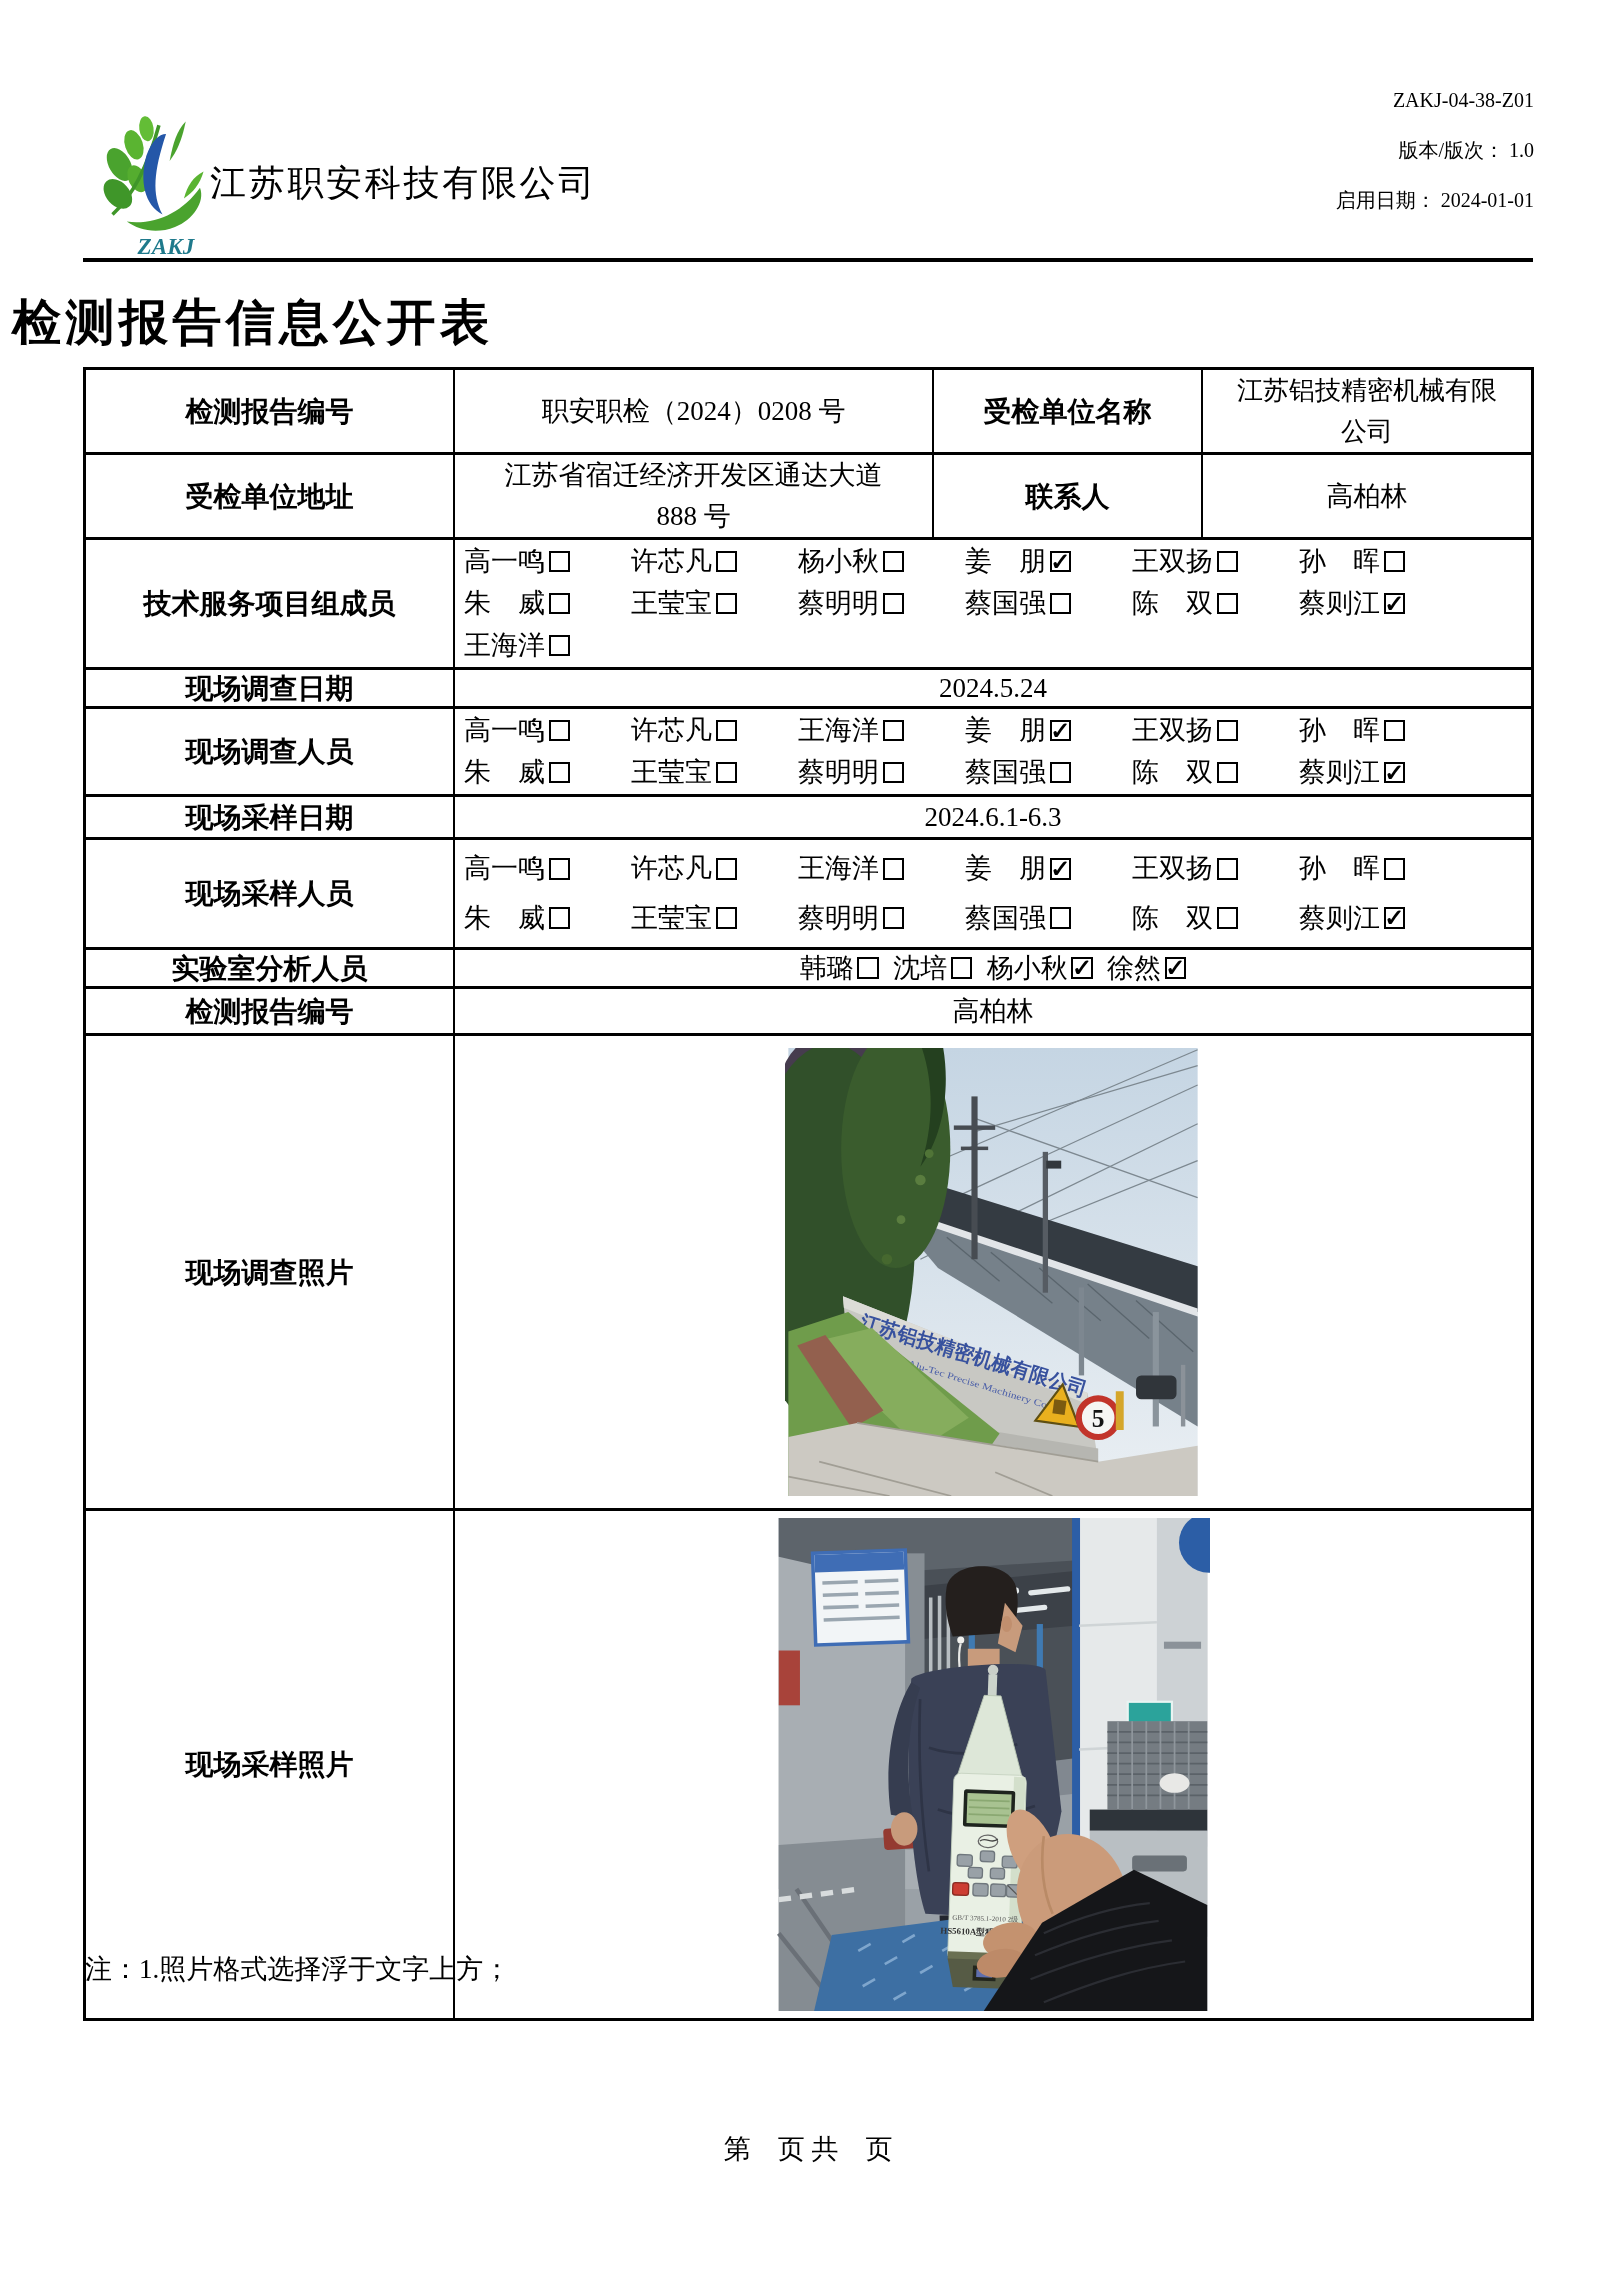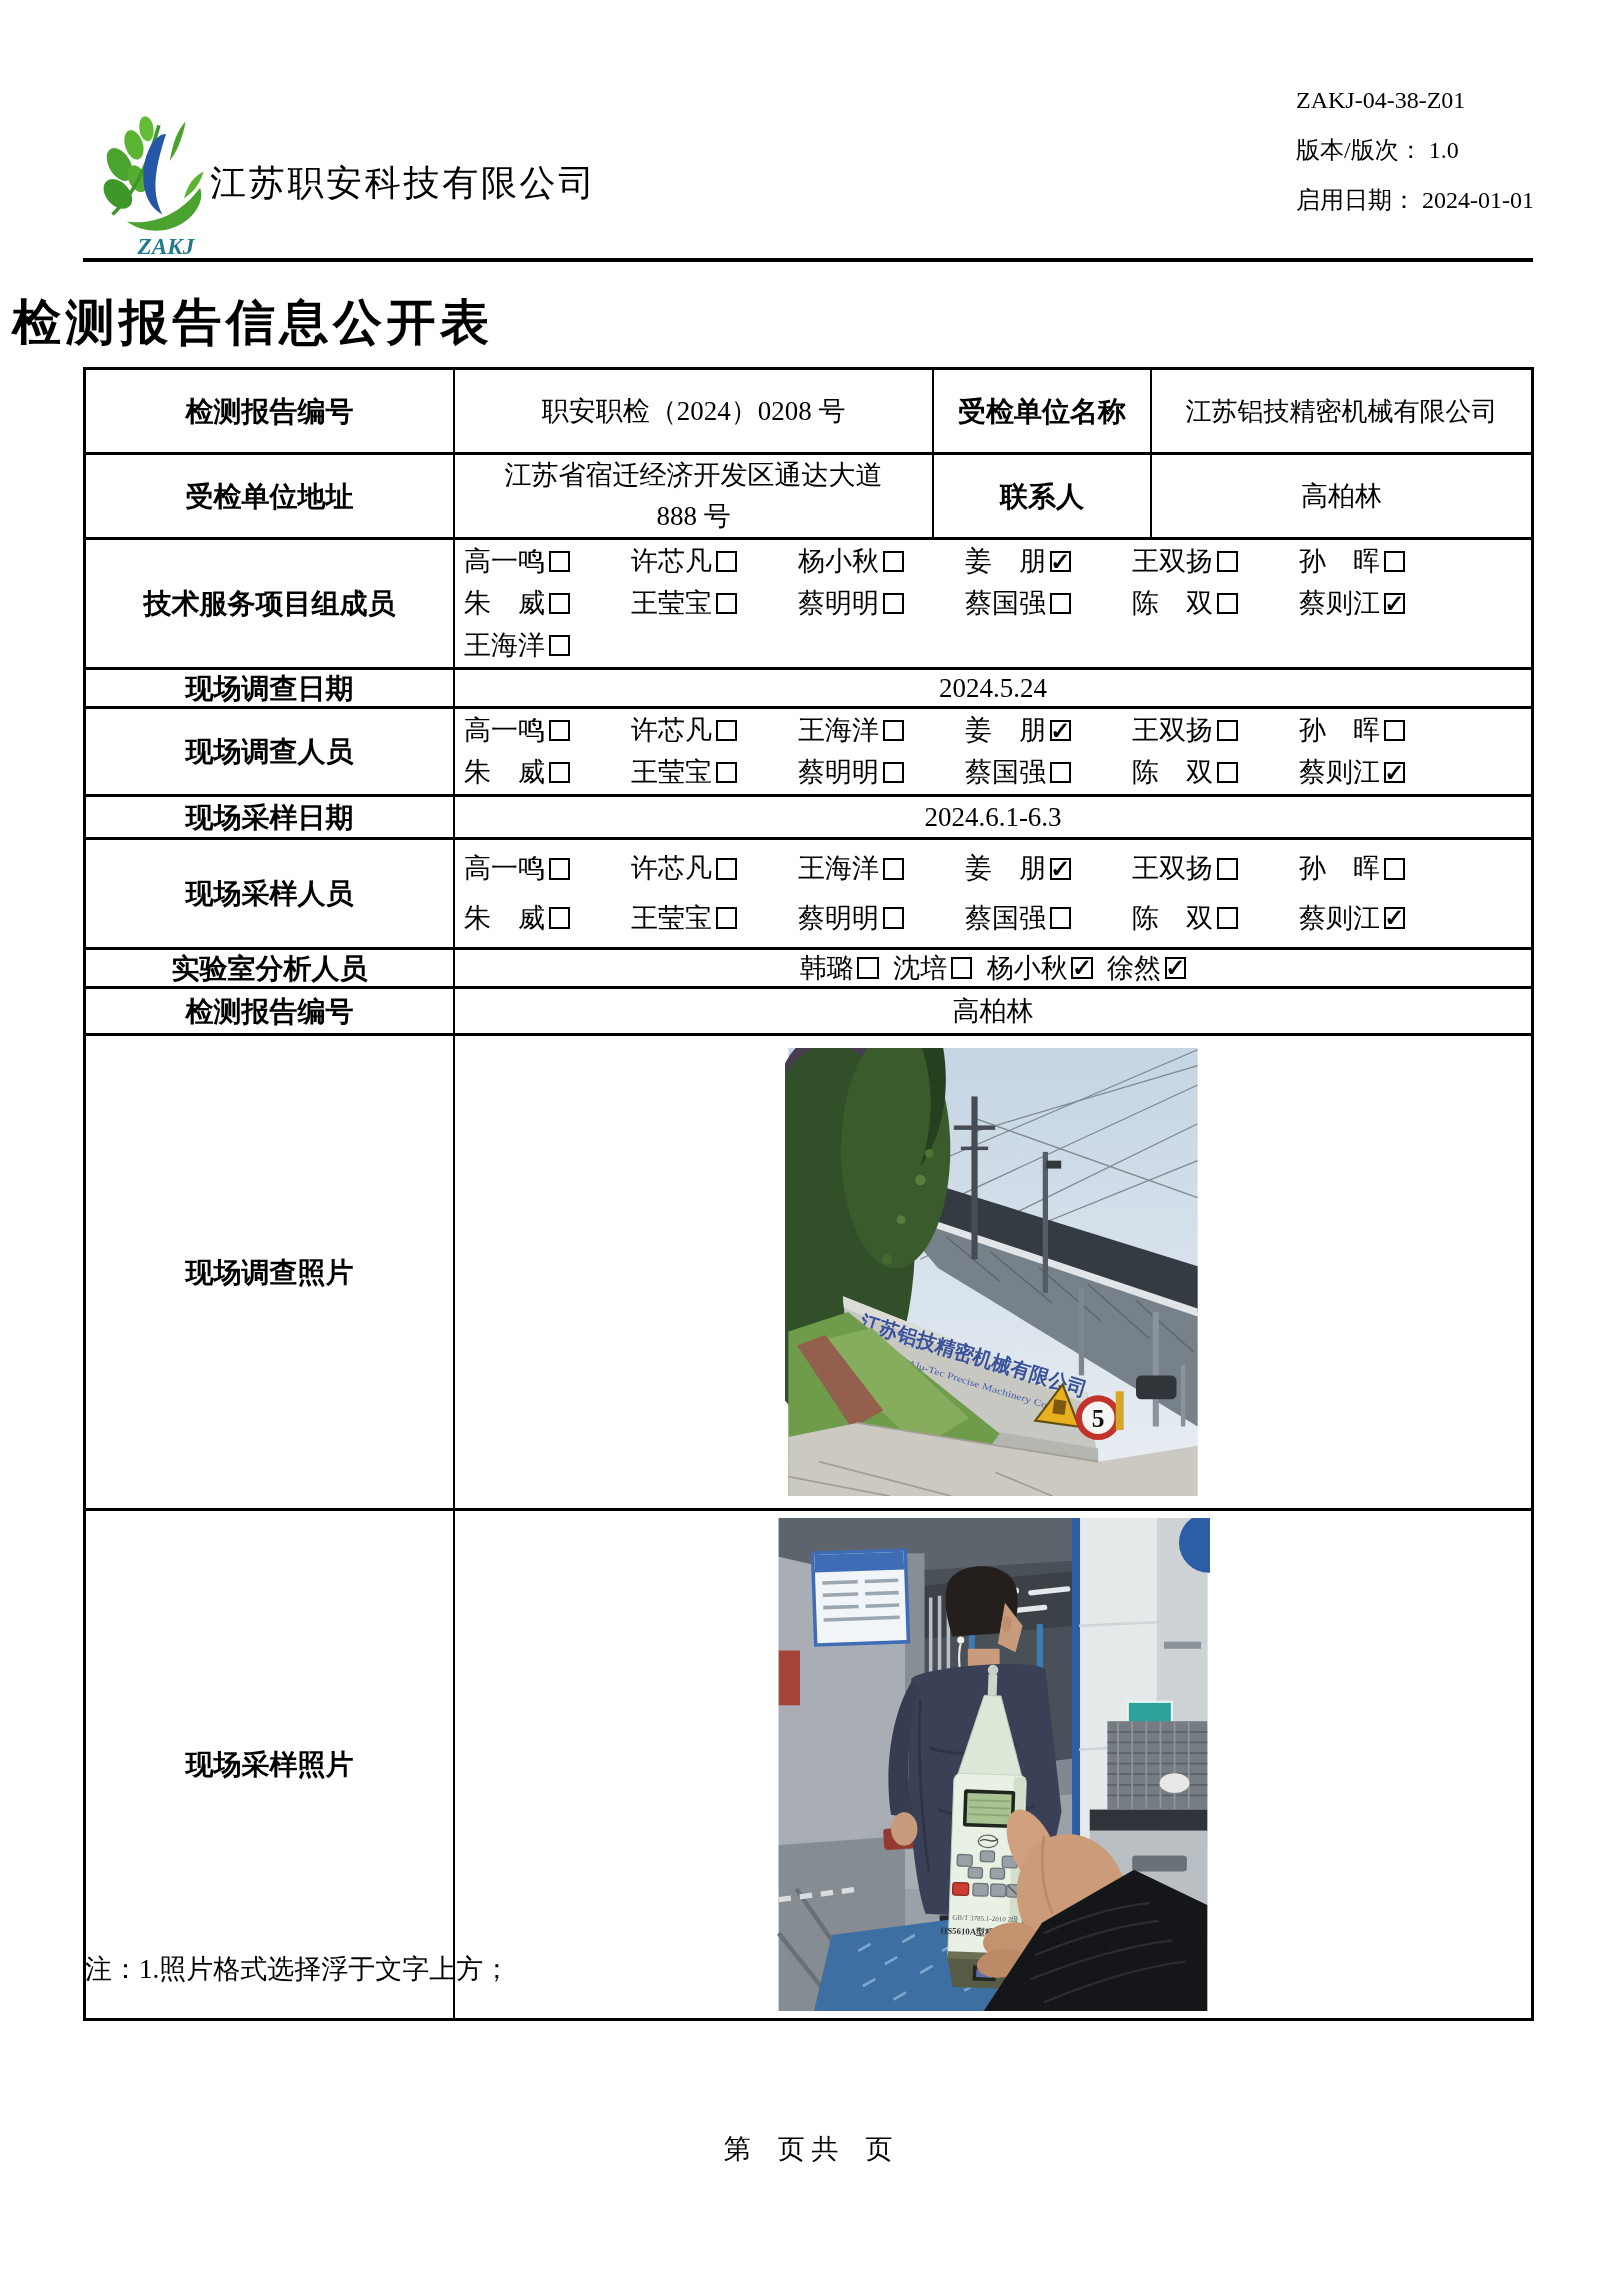--- a/index.html
+++ b/index.html
@@ -5,34 +5,34 @@
   * { margin:0; padding:0; box-sizing:border-box; }
   html,body { background:#e8e8e8; }
   .page {
     position:relative; width:1616px; height:2293px; background:#ffffff;
     font-family:"Liberation Serif","DejaVu Serif",serif; color:#000;
     overflow:hidden; margin:0 auto;
   }
   
   .logo-box { position:absolute; left:100px; top:109px; width:125px; height:152px; }
   .company-name { position:absolute; left:210px; top:159px; font-size:36px; letter-spacing:2.7px; white-space:nowrap; }
-  .doc-meta { position:absolute; right:82px; top:75px; text-align:left; font-size:24px; line-height:50px; }
+  .doc-meta { position:absolute; right:82px; top:75px; text-align:right; font-size:20px; line-height:50px; }
   .header-rule { position:absolute; left:83px; top:258px; width:1450px; height:3.6px; background:#000; }
   
   .title { position:absolute; left:0; top:290px; width:100%; text-align:left; font-size:49px; font-weight:bold; letter-spacing:4.5px;margin-left:12px; }
   
   .form-table { position:absolute; left:83px; top:367px; width:1451px; border:3.6px solid #000; background:#fff; }
   .tr { display:flex; border-bottom:3.6px solid #000; align-items:stretch; }
   .tr:last-child { border-bottom:0; }
   .td { border-right:2.7px solid #000; display:flex; align-items:center; justify-content:center; text-align:center; font-size:27px; line-height:41px; }
   .td:last-child { border-right:0; }
   .td.lab { font-weight:bold; font-size:28px; }
   .c1 { width:369px; flex:none; }
   .c2 { width:479px; flex:none; }
-  .c3 { width:218px; flex:none; }
+  .c3 { width:269px; flex:none; }
   .c4 { flex:1; }
   .cm { flex:1; }
   .unit-name { padding:0 23px; font-size:26px; }
   
   .members { display:grid; grid-template-columns:repeat(6,167px); align-content:space-evenly; width:100%; height:100%; padding-left:9px; }
   .members-center { display:flex; justify-content:center; align-items:flex-end; gap:14.3px; width:100%; }
   .member { display:flex; align-items:center; justify-content:flex-start; font-size:27px; white-space:pre; }
   .cb { width:21.5px; height:21.5px; border:2.7px solid #000; margin-left:3.6px; flex:none;
         display:inline-flex; align-items:center; justify-content:center;
         font-size:24px; font-weight:bold; line-height:1; }

